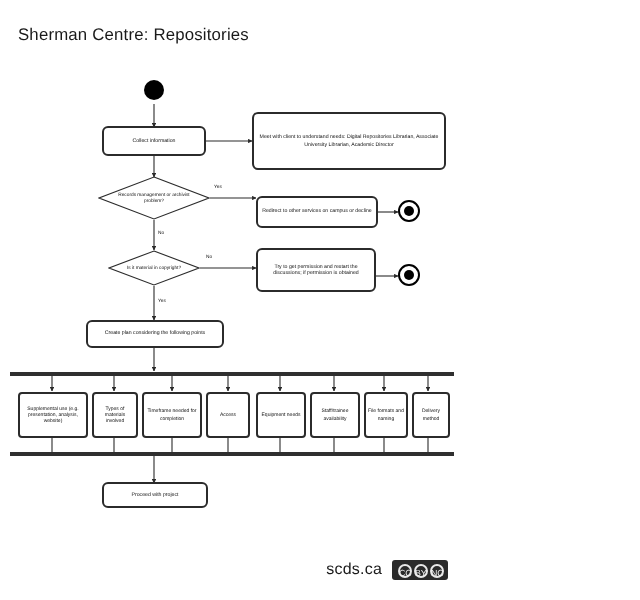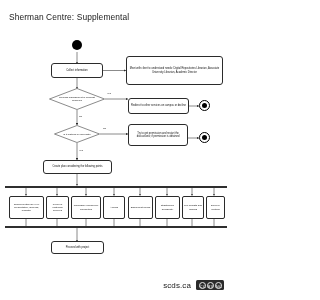--- a/index.html
+++ b/index.html
@@ -134,21 +134,21 @@
     color: #111111;
     white-space: nowrap;
   }
 
   
   #footer {
     position: absolute;
     right: 8px;
     bottom: 10px;
     display: flex;
-    align-items: center;
+    align-items: flex-start;
     gap: 5px;
   }
   #site-url {
     font-size: 8px;
     color: #1a1a1a;
     letter-spacing: 0.1px;
   }
   #cc-badge {
     width: 26px;
     height: 10px;
@@ -169,21 +169,21 @@
     font-size: 4.4px;
     line-height: 7px;
     text-align: center;
     box-sizing: border-box;
     font-family: "Liberation Sans", sans-serif;
   }
 </style>
 </head>
 <body>
 
-<div id="page-title">Sherman Centre: Supplemental</div>
+<div id="page-title">Sherman Centre: Repositories</div>
 
 <div id="diagram">
 
   <svg id="edges" viewBox="0 0 232 300" preserveAspectRatio="none">
     <defs>
       <marker id="arrow" viewBox="0 0 10 10" refX="9" refY="5" markerWidth="4" markerHeight="4" orient="auto-start-reverse">
         <path d="M 0 0 L 10 5 L 0 10 z" fill="#2b2b2b"></path>
       </marker>
     </defs>
     <g stroke="#2b2b2b" stroke-width="0.55" fill="none">

